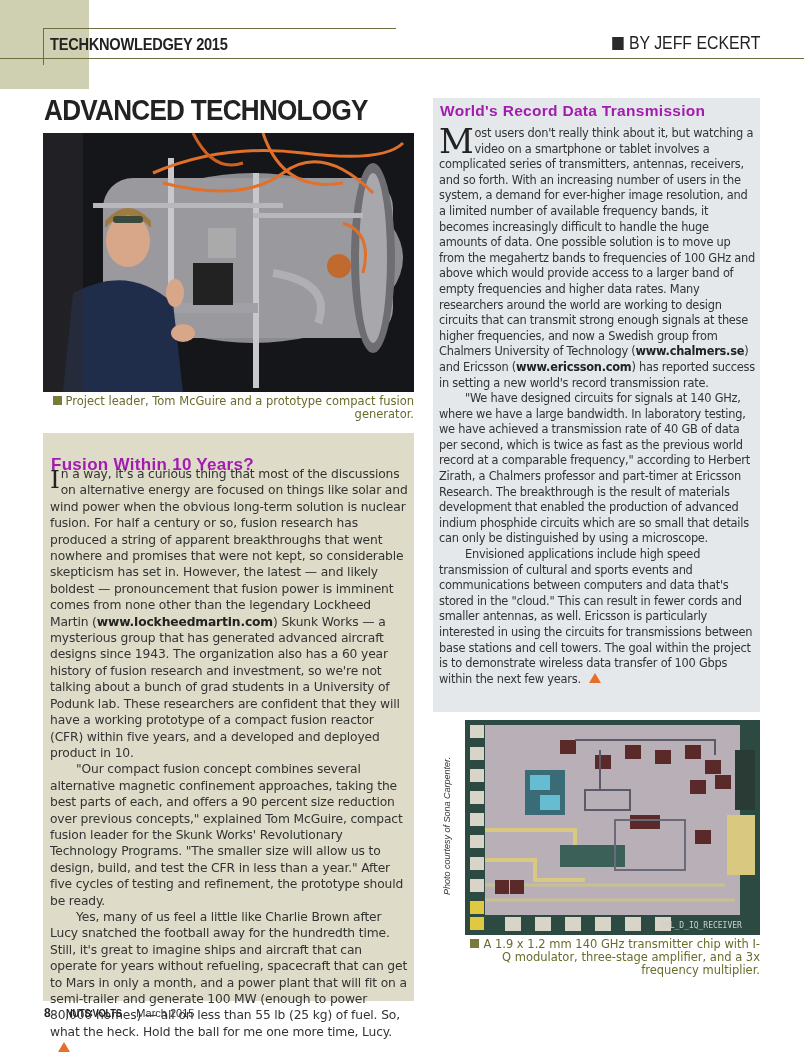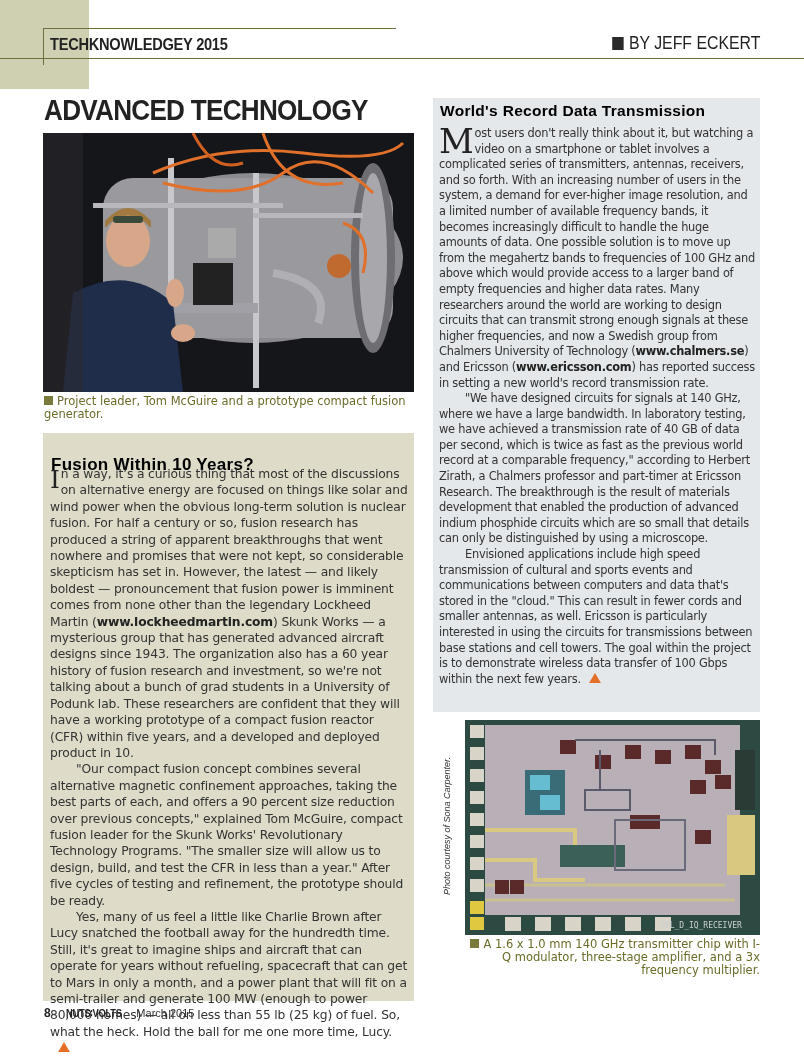--- a/index.html
+++ b/index.html
@@ -8,27 +8,27 @@
   .beige-block { left:0; top:0; width:89px; height:89px; background:#cfcfb1; }
   .hline-main { left:0; top:58px; width:804px; height:1px; background:#6f6e3e; }
   .hline-top { left:43px; top:28px; width:353px; height:1px; background:#6f6e3e; }
   .vline { left:43px; top:28px; width:1px; height:37px; background:#6f6e3e; }
   .section-label { left:50px; top:35px; font-family:"Liberation Sans", sans-serif; font-weight:bold; font-size:17px; letter-spacing:-0.3px; color:#222; transform:scaleX(0.86); transform-origin:left; }
   .byline { right:44px; top:33px; font-family:"Liberation Sans", sans-serif; font-size:18px; color:#222; transform:scaleX(0.88); transform-origin:right; display:flex; align-items:center; gap:6px; }
   .byline .sq { display:inline-block; width:13px; height:13px; background:#2a2a2a; }
   .page-title { left:44px; top:94px; font-family:"Liberation Sans", sans-serif; font-weight:bold; font-size:29px; letter-spacing:-0.8px; color:#222; transform:scaleX(0.9); transform-origin:left; }
 
   .photo { left:43px; top:133px; width:371px; height:259px; overflow:hidden; background:#1a1a1e; }
-  .caption { font-family:"DejaVu Sans", sans-serif; font-size:11.5px; line-height:13px; color:#6b6b2a; }
+  .caption { font-family:"DejaVu Sans", sans-serif; font-size:11.5px; line-height:13px; color:#6b6b2a;text-align:right; }
   .caption .sq { display:inline-block; width:9px; height:9px; background:#7a7a3a; margin-right:4px; }
   .cap1 { left:44px; top:395px; width:370px; }
 
   .box-fusion { left:43px; top:433px; width:371px; height:568px; background:#dedcc8; }
   .box-world { left:433px; top:98px; width:327px; height:614px; background:#e4e8eb; }
-  .box-title { font-family:"Liberation Sans", sans-serif; font-weight:bold; color:#000000; font-size:16px; letter-spacing:0.3px; }
+  .box-title { font-family:"Liberation Sans", sans-serif; font-weight:bold; color:#a21caf; font-size:16px; letter-spacing:0.3px; }
   .body-text { font-family:"DejaVu Sans", sans-serif; color:#333; }
   .fusion-title { left:8px; top:22px; font-size:17px; }
   .fusion-body { left:7px; top:33px; width:360px; font-size:12.3px; line-height:16.4px; letter-spacing:-0.15px; }
   .world-title { left:7px; top:4px; font-size:15.5px; }
   .world-body { left:6px; top:28px; width:318px; font-size:11.4px; line-height:15.6px; letter-spacing:-0.25px; }
   p { margin:0; }
   .indent { text-indent:26px; }
   .dropcap { float:left; font-family:"DejaVu Serif", serif; font-size:34px; line-height:28px; margin-right:1px; margin-top:1px; color:#222; }
   .dropcap-i { float:left; font-family:"DejaVu Serif", serif; font-size:25px; line-height:28px; margin-right:1px; color:#222; }
   b { color:#222;margin-top:47px; }
@@ -177,20 +177,20 @@
     <rect x="262" y="95" width="28" height="60" fill="#d8c880"></rect>
     <rect x="270" y="30" width="20" height="60" fill="#2a3a34"></rect>
 
     <text x="195" y="208" font-family="DejaVu Sans Mono, monospace" font-size="8" fill="#c8d0d0">SPL_D_IQ_RECEIVER</text>
   </svg>
 </div>
 
 <div class="abs credit">Photo courtesy of Sona Carpenter.</div>
 
 <div class="abs caption cap2">
-  <span class="sq"></span><span>A 1.6 x 1.0 mm 140 GHz transmitter chip with I-Q modulator, three-stage amplifier, and a 3x frequency multiplier.</span>
+  <span class="sq"></span><span>A 1.9 x 1.2 mm 140 GHz transmitter chip with I-Q modulator, three-stage amplifier, and a 3x frequency multiplier.</span>
 </div>
 
 <div class="abs footer">
   <span class="pg">8</span>
   <span class="mag">NUTS∶VOLTS</span>
   <span>March 2015</span>
 </div>
 
 </body></html>

